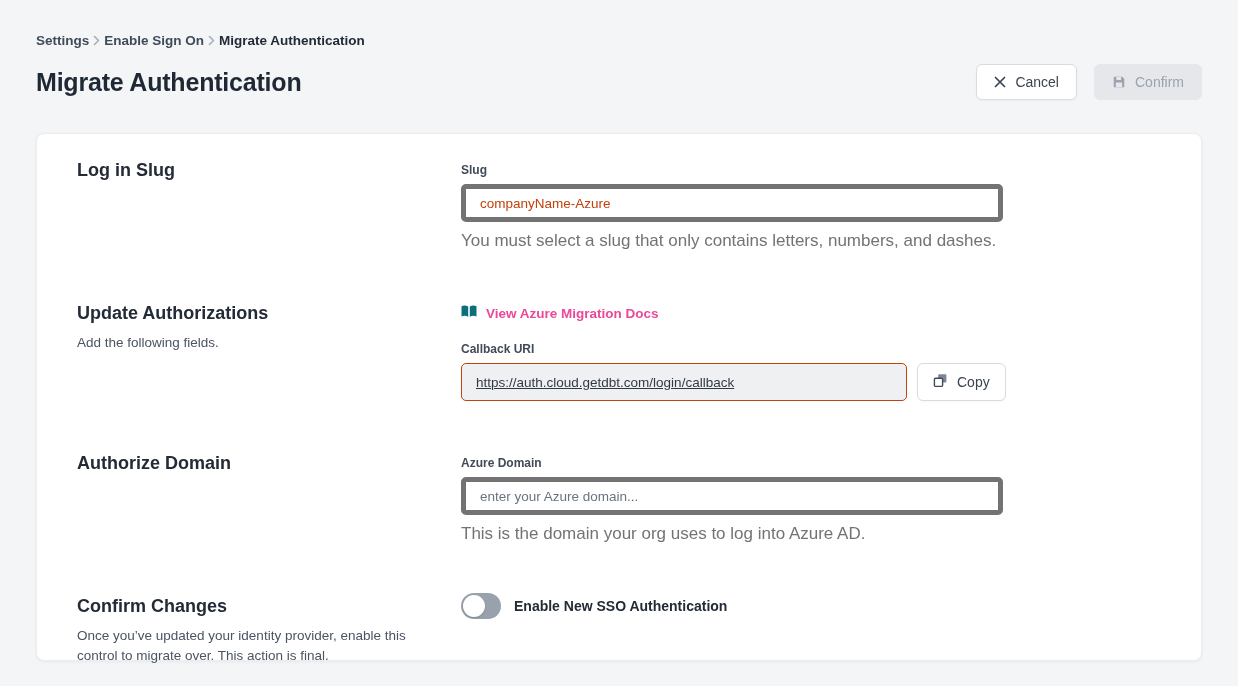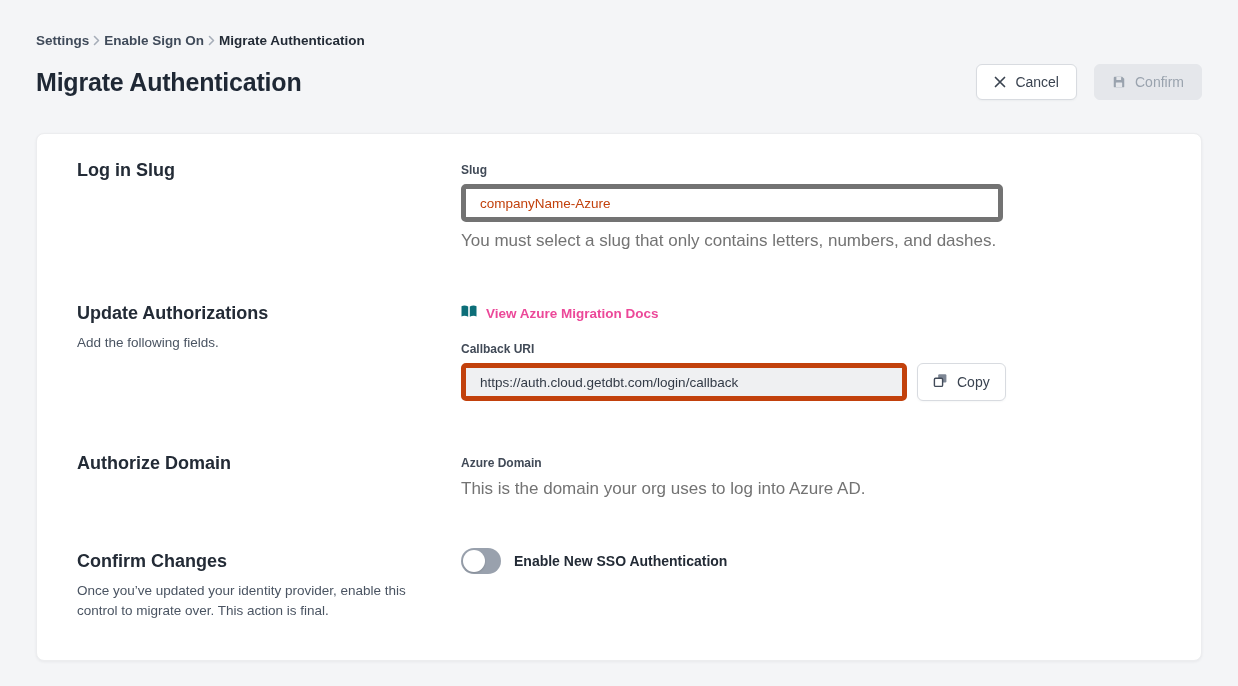--- a/index.html
+++ b/index.html
@@ -33,21 +33,21 @@
           box-shadow: 0 1px 3px rgba(30,40,53,0.06); padding: 26px 40px 24px; height: 528px; }
   .row { display: grid; grid-template-columns: 384px 1fr; }
   .row + .row { margin-top: 52px; }
   .section-heading { font-size: 18px; font-weight: 700; color: #232b36; }
   .section-desc { font-size: 13.5px; color: #4a5462; margin-top: 9px; line-height: 1.5; max-width: 332px; }
 
   .field-label { display: block; font-size: 12px; font-weight: 700; color: #414a57; margin-bottom: 7px; margin-top: 3px; }
   .text-input { width: 542px; height: 38px; border: 5px solid #737373; border-radius: 5px; padding: 0 14px;
                 font-size: 13.5px; font-family: inherit; color: #c2410c; background: #fff; outline: none; }
   .text-input::placeholder { color: #6a7380; opacity: 1; }
-  .text-input.readonly { background: #eff0f2; border: 5px solid #c2410c; color: #323a46; width: 446px; }
+  .text-input.readonly { background: #eff0f2; border: 1px solid #c2410c; color: #323a46; width: 446px; text-decoration: underline; }
   .helper { font-size: 17px; color: #737373; margin-top: 9px; }
 
   .docs-link { display: inline-flex; align-items: center; gap: 9px; font-size: 13.5px; font-weight: 700;
                color: #ec4899; text-decoration: none; cursor: pointer; margin-top: 2px; }
   .callback-block { margin-top: 20px; }
   .input-with-button { display: flex; align-items: center; gap: 10px; }
   .btn-copy { height: 38px; padding: 0 15px; background: #fff; border: 1px solid #d8dbe0; border-radius: 6px;
               display: inline-flex; align-items: center; gap: 9px; font-size: 14px; color: #3a4350;
               font-family: inherit; cursor: pointer; box-shadow: 0 1px 2px rgba(30,40,53,0.04); }
 
@@ -147,20 +147,21 @@
         </div>
       </div>
     </div>
 
     <div class="row">
       <div>
         <h2 class="section-heading">Authorize Domain</h2>
       </div>
       <div>
         <label class="field-label">Azure Domain</label>
+        <input class="text-input" type="text" placeholder="enter your Azure domain..." style="">
         <div class="helper">This is the domain your org uses to log into Azure AD.</div>
       </div>
     </div>
 
     <div class="row">
       <div>
         <h2 class="section-heading">Confirm Changes</h2>
         <p class="section-desc">Once you’ve updated your identity provider, enable this control to migrate over. This action is final.</p>
       </div>
       <div>

